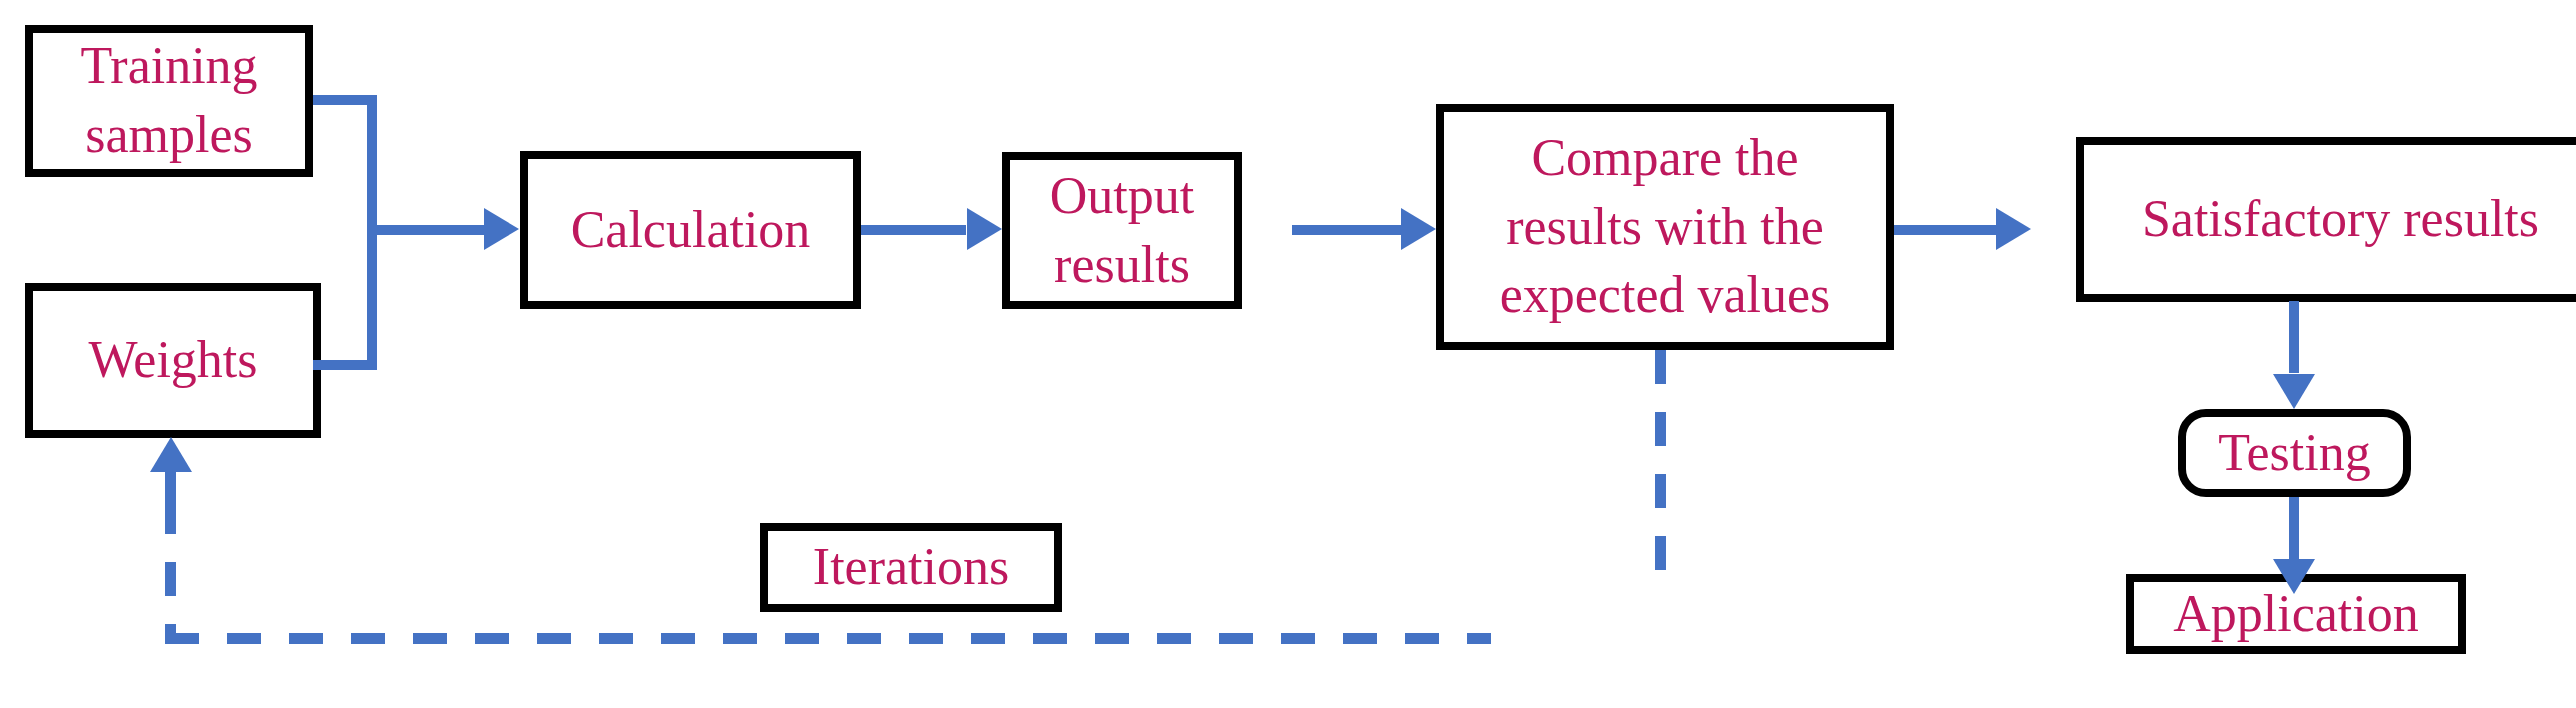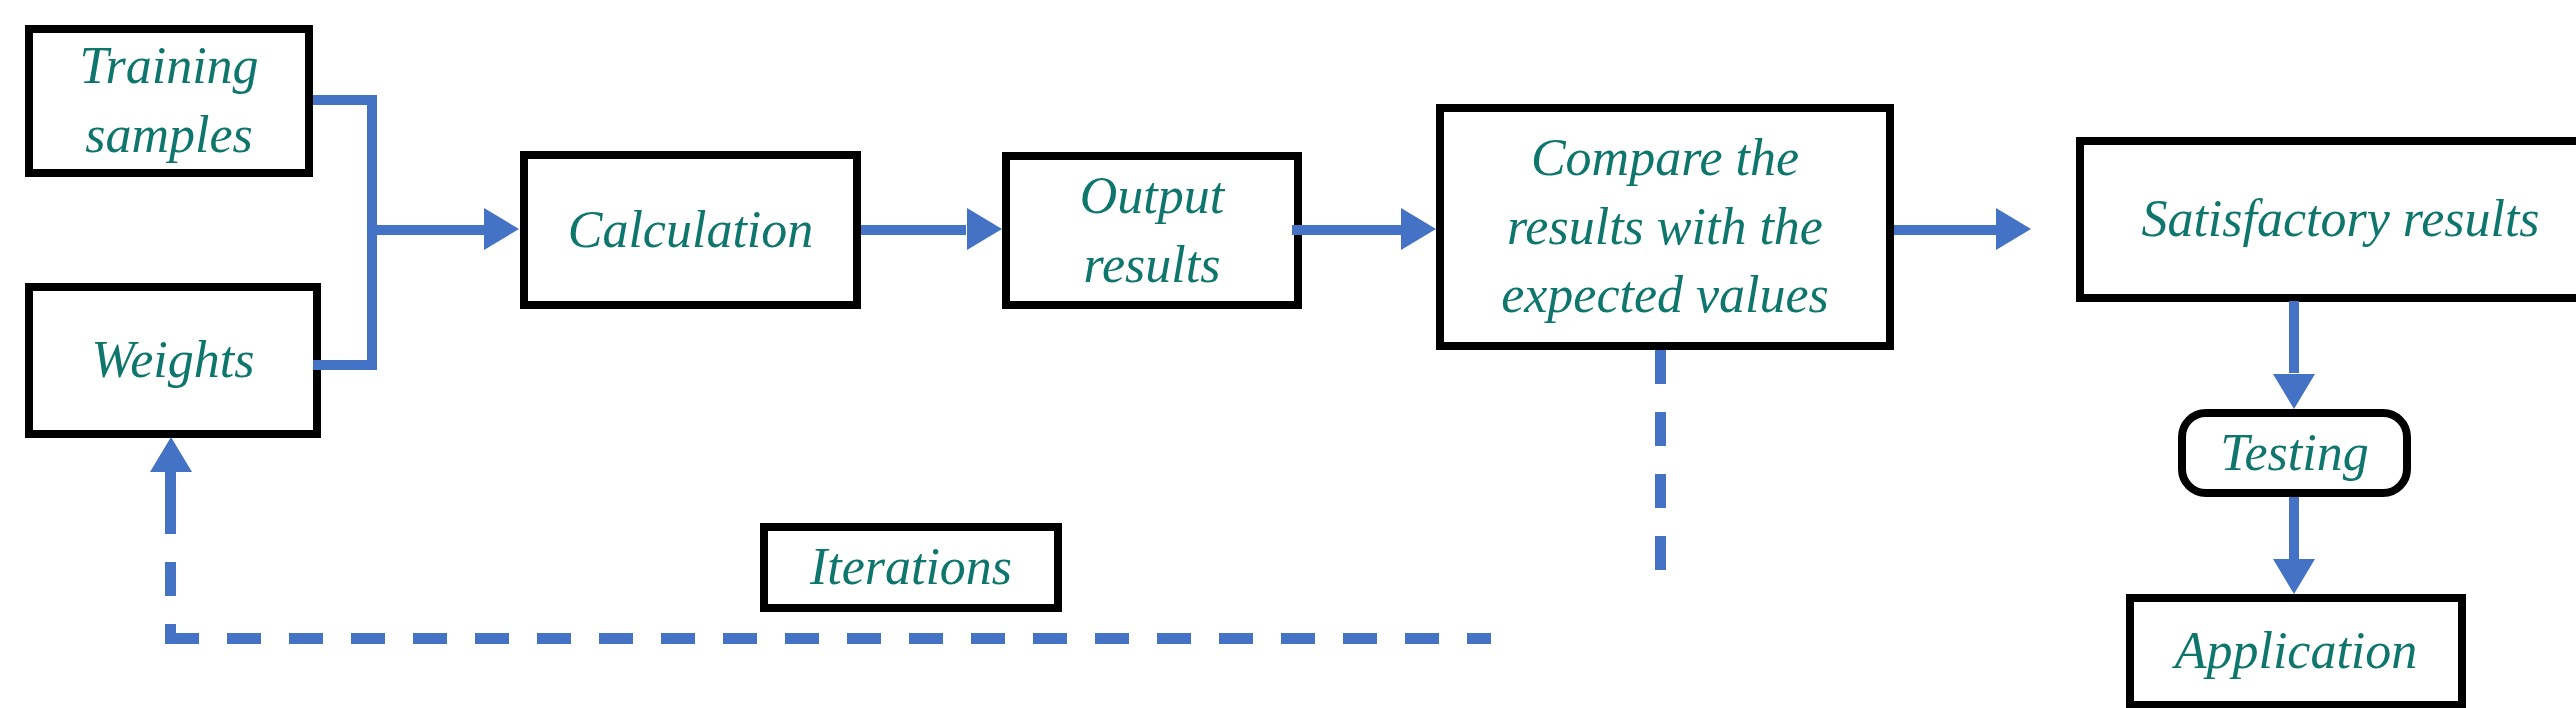--- a/index.html
+++ b/index.html
@@ -9,29 +9,28 @@
     height: 709px;
     background: #ffffff;
     font-family: "Liberation Serif", "DejaVu Serif", serif;
     overflow: hidden;
   }
   .node {
     position: absolute;
     box-sizing: border-box;
     border: 8.5px solid #000000;
     background: #ffffff;
-    color: #0f766e;
+    color: #be185d;
     display: flex;
     align-items: center;
     justify-content: center;
     text-align: center;
     font-size: 52px;
     line-height: 1.32;
     white-space: pre-line;
-    font-style: italic;
   }
   .node span { display: block; }
   .line  { position: absolute; background: #4472C4; }
   .dash-h {
     position: absolute; height: 10.8px;
     background: repeating-linear-gradient(90deg, #4472C4 0 34px, transparent 34px 62px);
   }
   .dash-v {
     position: absolute; width: 10.8px;
     background: repeating-linear-gradient(180deg, #4472C4 0 34px, transparent 34px 62px);
@@ -52,40 +51,40 @@
   </div>
 
   <div class="node" style="left:25px; top:283px; width:296px; height:155px;">
     <span>Weights</span>
   </div>
 
   <div class="node" style="left:520px; top:151px; width:341px; height:158px;">
     <span>Calculation</span>
   </div>
 
-  <div class="node" style="left:1002px; top:152px; width:300px; height:157px;">
+  <div class="node" style="left:1002px; top:152px; width:240px; height:157px;">
     <span>Output
 results</span>
   </div>
 
   <div class="node" style="left:1436px; top:104px; width:458px; height:246px;">
     <span>Compare the
 results with the
 expected values</span>
   </div>
 
   <div class="node" style="left:2032px; top:137px; width:529px; height:165px;margin-left:44px;">
     <span>Satisfactory results</span>
   </div>
 
   <div class="node" style="left:2178px; top:409px; width:233px; height:88px;border-radius:28px;">
     <span>Testing</span>
   </div>
 
-  <div class="node" style="left:2126px; top:594px; width:340px; height:115px;">
+  <div class="node" style="left:2126px; top:574px; width:340px; height:80px;">
     <span>Application</span>
   </div>
 
   <div class="node" style="left:760px; top:523px; width:302px; height:89px;">
     <span>Iterations</span>
   </div>
 
 
   <div class="line" style="left:313px; top:95px; width:63px; height:10px;"></div>
   <div class="line" style="left:367px; top:95px; width:10px; height:275px;"></div>

